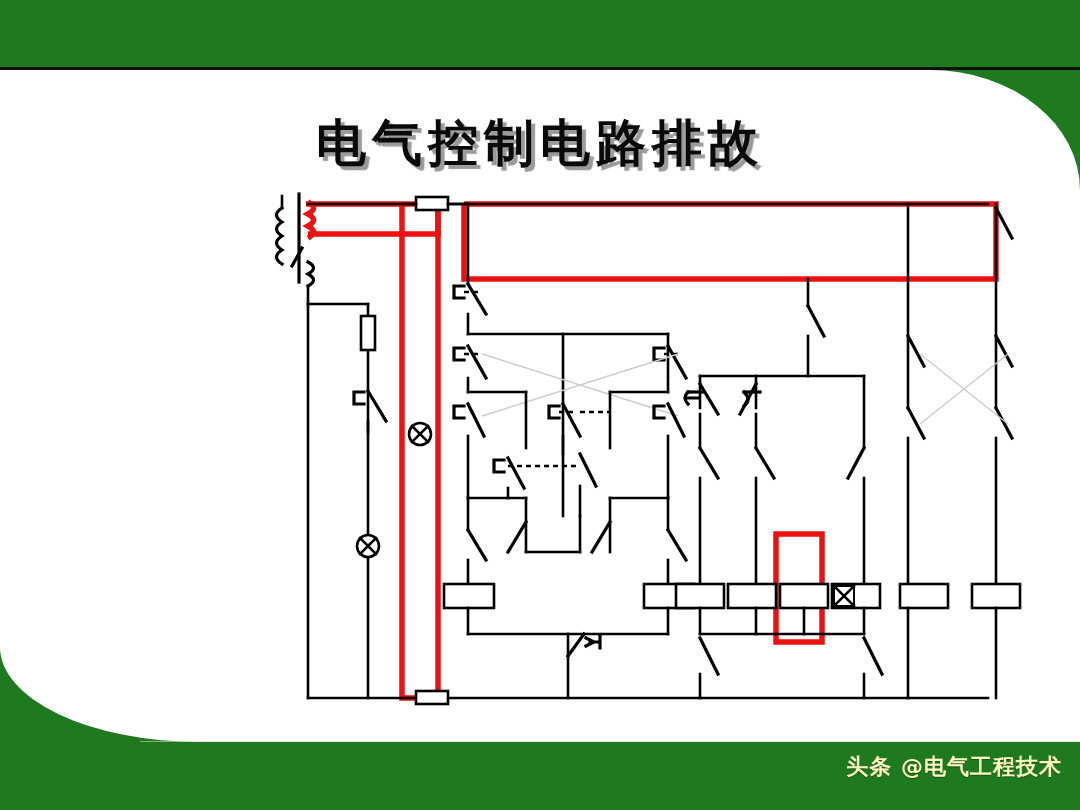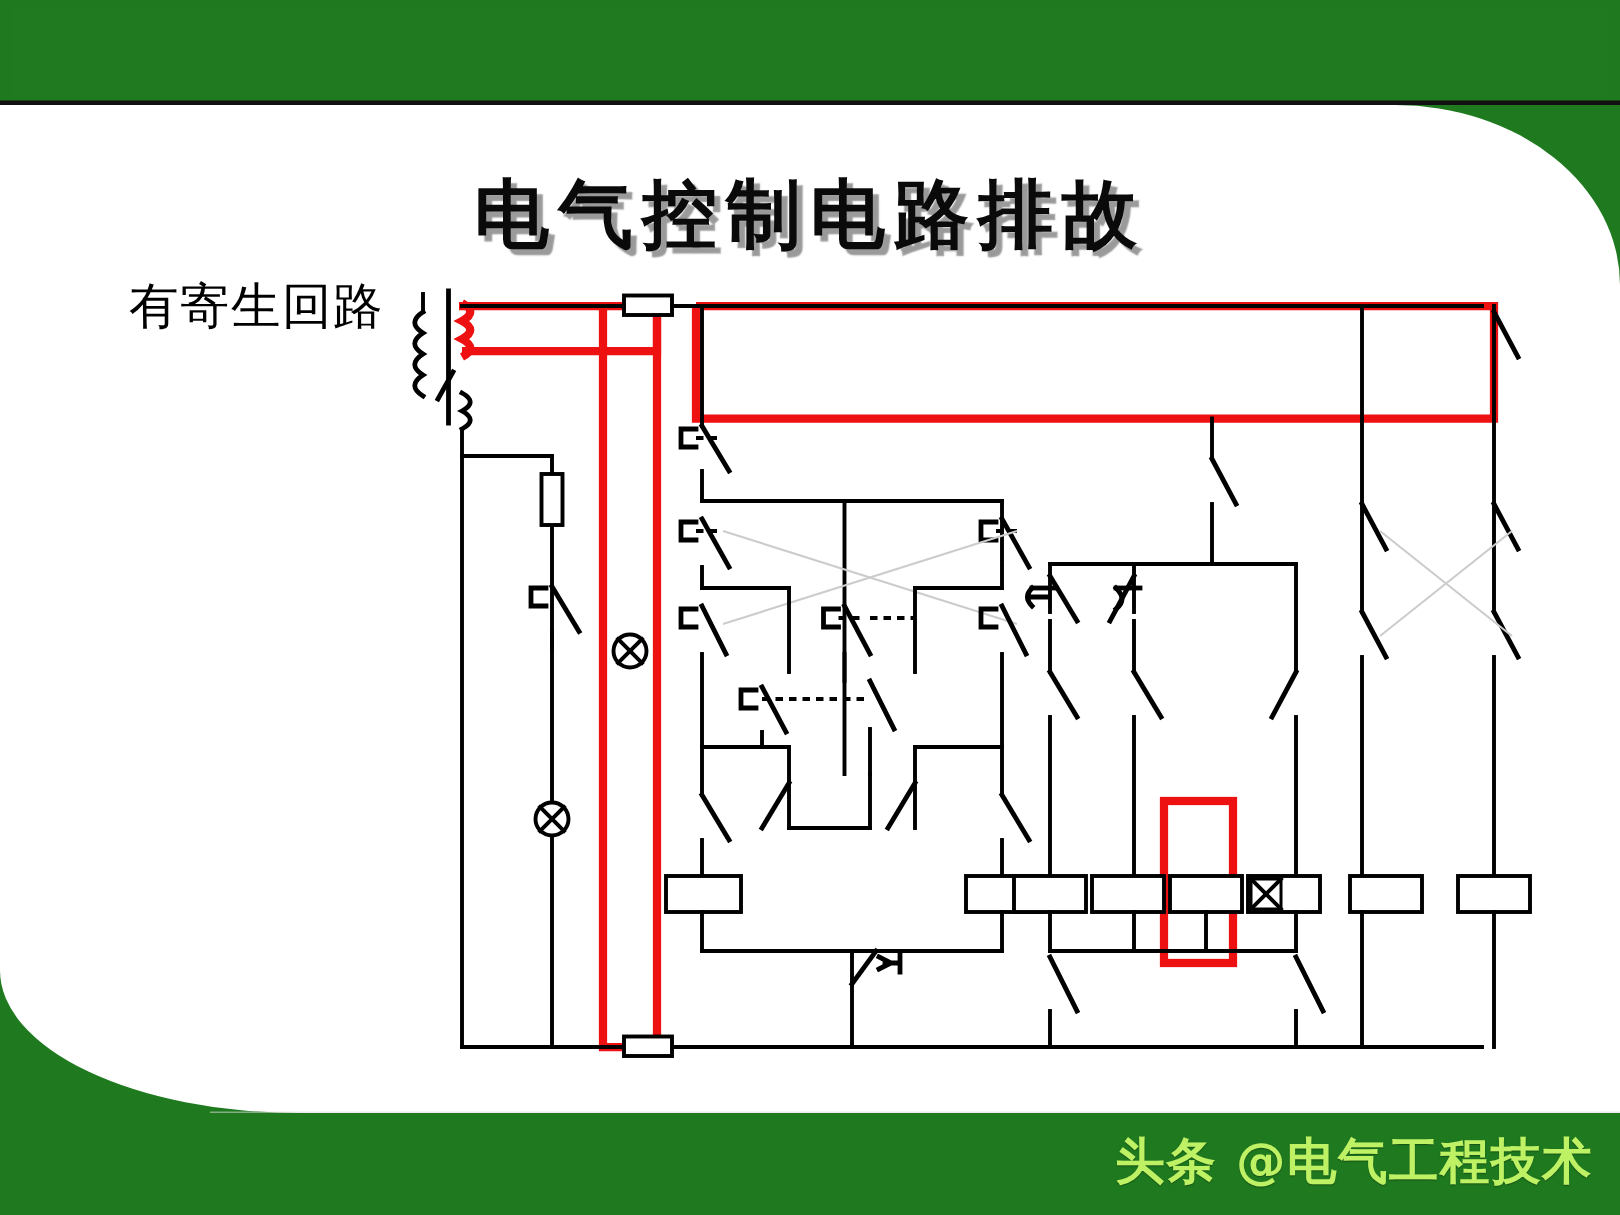--- a/index.html
+++ b/index.html
@@ -39,21 +39,21 @@
   .footer-green{
     position:absolute;left:0;top:742px;width:1080px;height:68px;
     background:#1f7a1f;
   }
   .footer-hairline{
     position:absolute;left:140px;top:741px;width:940px;height:2px;
     background:#d8d8d8;opacity:.55;
   }
   .watermark{
     position:absolute;right:18px;top:752px;
-    color:#bef264;font-size:33px;font-weight:bold;
+    color:#fef9c3;font-size:22px;font-weight:bold;
     letter-spacing:1px;
     font-family:"DejaVu Sans","Liberation Sans",sans-serif;
     white-space:nowrap;
     text-shadow:0 1px 1px rgba(0,0,0,.35);
   }
   
   .title{
     position:absolute;left:0;top:110px;width:1080px;
     text-align:center;
     font-size:50px;font-weight:bold;color:#0a0a0a;
@@ -81,21 +81,20 @@
 <div id="slide">
 
   <div class="white-panel"></div>
   <div class="header-green">
     <div class="header-inner-edge"></div>
   </div>
 
   <div class="title">电气控制电路排故</div>
 
   <div class="caption">
-    <div>有寄生回路</div>
   </div>
 
   <svg class="schematic" width="760" height="530" viewBox="0 0 760 530">
     <defs>
       <style>
         .w  { stroke:#000; stroke-width:2.6; fill:none; stroke-linecap:square;}
         .wt { stroke:#000; stroke-width:3.2; fill:none; stroke-linecap:square;}
         .red{ stroke:#ee1111; stroke-width:5.5; fill:none; stroke-linecap:butt; stroke-linejoin:miter;}
         .gray{stroke:#cccccc; stroke-width:1.4; fill:none;}
         .box{stroke:#000; stroke-width:2.6; fill:#fff;}

